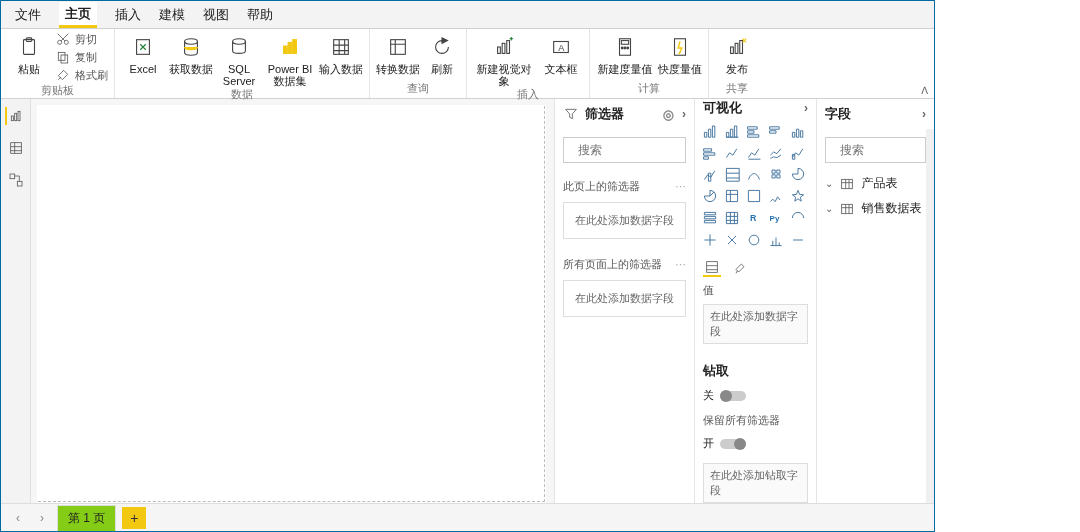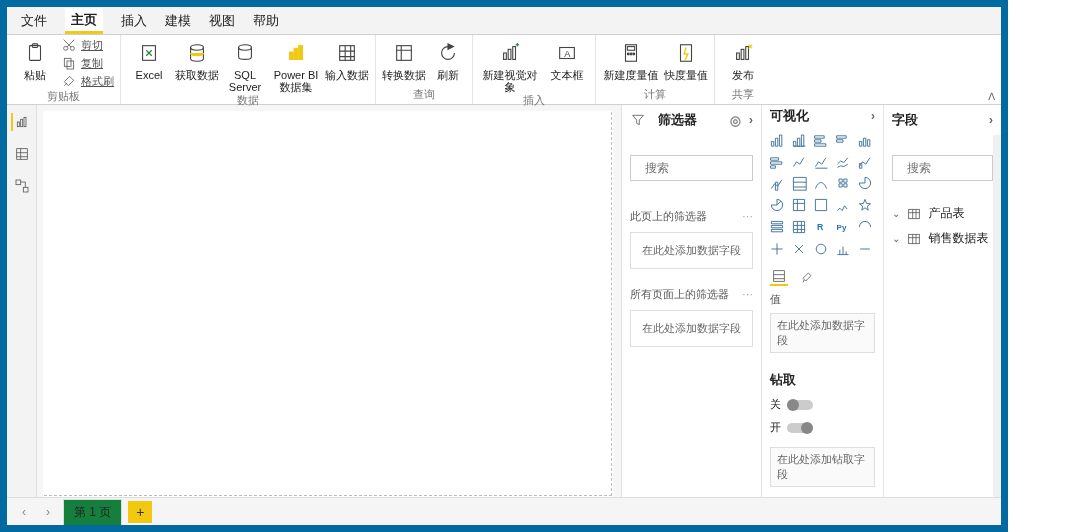--- a/index.html
+++ b/index.html
@@ -1,32 +1,32 @@
 <!DOCTYPE html>
 <html><head>
 <meta charset="utf-8">
 <style>
   * { box-sizing: border-box; }
   html, body { margin:0; padding:0; font-family: "Segoe UI", "Microsoft YaHei", sans-serif; font-size:12px; color:#222; background:#fff; }
-  #app { width:1008px; height:532px; display:flex; flex-direction:column; overflow:hidden; border:7px solid #0369a1; }
+  #app { width:935px; height:532px; display:flex; flex-direction:column; overflow:hidden; border:1px solid #0369a1; }
 
   
   .tabs { height:28px; display:flex; align-items:flex-end; padding-left:14px; gap:18px; background:#f3f3f3; border-bottom:1px solid #d0d0d0; font-size:13px; }
   .tab { height:26px; display:flex; align-items:center; cursor:pointer; }
   .tab.active { border-bottom:3px solid #f2c811; font-weight:600; background:#fff; padding:8px 6px; }
 
   
   .ribbon { height:70px; background:#fff; border-bottom:1px solid #d0d0d0; display:flex; position:relative; }
   .rgroup { display:flex; flex-direction:column; align-items:center; padding:2px 6px 0 6px; border-right:1px solid #e4e4e4; }
   .rgroup-items { display:flex; gap:4px; flex:1; }
   .rgroup-label { font-size:11px; color:#777; padding-bottom:2px; }
   .rbtn-large { display:flex; flex-direction:column; align-items:center; width:44px; cursor:pointer; padding-top:2px; }
   .rbtn-large .ic { width:28px; height:28px; display:flex; align-items:center; justify-content:center; }
   .rbtn-large .lbl { font-size:11px; text-align:center; line-height:12px; margin-top:2px; white-space:pre-line; }
-  .rbtn-mini { display:flex; align-items:center; gap:4px; font-size:11px; color:#555; cursor:pointer; height:16px;text-decoration:underline; }
+  .rbtn-mini { display:flex; align-items:center; gap:4px; font-size:11px; color:#555; cursor:pointer; height:16px; }
   .clip-col { display:flex; flex-direction:column; justify-content:center; gap:2px; }
   .ribbon-collapse { position:absolute; right:6px; bottom:2px; font-size:10px; color:#666; cursor:pointer; }
 
   
   svg.i { width:22px; height:22px; stroke:#444; stroke-width:1.2; fill:none; }
   svg.i .accent { stroke:#f2c811; fill:#f2c811; }
   svg.i18 { width:16px; height:16px; stroke:#555; stroke-width:1.2; fill:none; }
 
   
   .mainrow { flex:1; display:flex; min-height:0; background:#f6f6f6; }
@@ -39,21 +39,21 @@
 
   
   .panel { background:#fff; border-left:1px solid #e4e4e4; display:flex; flex-direction:column; }
   .panel-filters { width:140px; }
   .panel-viz    { width:122px; }
   .panel-fields { width:118px; }
   .phdr { height:30px; display:flex; align-items:center; justify-content:space-between; padding:0 8px; font-size:13px; font-weight:600; }
   .phdr .icons { display:flex; align-items:center; gap:8px; color:#888; }
   .chev { font-size:12px; color:#666; cursor:pointer; }
 
-  .searchbox { margin:20px 8px; height:26px; border:1px solid #ccc; display:flex; align-items:center; padding:0 6px; gap:6px; color:#888; }
+  .searchbox { margin:8px 8px; height:26px; border:1px solid #ccc; display:flex; align-items:center; padding:0 6px; gap:6px; color:#888; }
   .searchbox input { border:none; outline:none; flex:1; font-size:12px; color:#333; background:transparent; }
 
   .sec-title { font-size:11px; color:#555; padding:8px 8px 4px; display:flex; justify-content:space-between; align-items:center; }
   .dropzone { margin:4px 8px 10px; padding:10px 6px; border:1px solid #ddd; font-size:11px; color:#666; text-align:center; background:#fff; }
   .valuebox  { margin:2px 8px 10px; padding:4px 6px; border:1px solid #ddd; font-size:11px; color:#666; background:#fafafa; }
 
   .vizgrid { display:flex; flex-wrap:wrap; gap:4px; padding:4px 6px; }
   .vizcell { width:18px; height:18px; display:flex; align-items:center; justify-content:center; cursor:pointer; }
   .vizcell svg { width:16px; height:16px; stroke:#43749e; stroke-width:1.2; fill:none; }
   .viz-tabs { display:flex; gap:10px; padding:6px 8px 2px; }
@@ -66,21 +66,21 @@
   .drill-h { font-size:13px; font-weight:600; padding:8px 8px 4px; }
   .toggle { display:flex; align-items:center; gap:6px; padding:4px 8px; font-size:11px; }
   .toggle .track { width:26px; height:10px; background:#ccc; border-radius:5px; position:relative; }
   .toggle .knob  { width:12px; height:12px; background:#888; border-radius:50%; position:absolute; top:-1px; }
   .toggle.off .knob { left:0; }
   .toggle.on  .knob { right:0; }
 
   
   .bottombar { height:28px; background:#f5f5f5; border-top:1px solid #ddd; display:flex; align-items:center; padding-left:8px; gap:6px; font-size:12px; }
   .navbtn { width:18px; height:18px; display:flex; align-items:center; justify-content:center; color:#888; cursor:pointer; }
-  .pagetab { padding:4px 10px; background:#15803d; border:1px solid #ddd; border-bottom:none; cursor:pointer; }
+  .pagetab { padding:4px 10px; background:#84cc16; border:1px solid #ddd; border-bottom:none; cursor:pointer; }
   .addtab { width:24px; height:22px; background:#f2c811; display:flex; align-items:center; justify-content:center; color:#333; font-size:14px; cursor:pointer; }
 
   .scrollbar-r { position:absolute; right:0; top:0; width:8px; height:100%; background:#f0f0f0; }
   .panel-fields-wrap { position:relative; flex:1; }
 </style>
 </head>
 <body>
 
 <div id="app">
 
@@ -310,21 +310,21 @@
           </svg>
       </div>
     </div>
 
     <div class="canvas">
       <div class="canvas-dash"></div>
     </div>
 
     <div class="panel panel-filters">
       <div class="phdr">
-        <span style="display:flex;align-items:center;gap:12px">
+        <span style="display:flex;align-items:center;gap:6px">
           <svg class="i18" viewBox="0 0 24 24">
               <path d="M4 5 H20 L14 12 V19 L10 17 V12 Z"></path>
             </svg>
           <span>筛选器</span>
         </span>
         <span class="icons">
           <span style="cursor:pointer">◎</span>
           <span class="chev">›</span>
         </span>
       </div>
@@ -522,20 +522,23 @@
           <span>值</span>
         </div>
       <div class="valuebox">在此处添加数据字段</div>
       <div class="drill-h">钻取</div>
       <div class="toggle off">
         <span>关</span>
         <span class="track">
             <span class="knob"></span>
           </span>
       </div>
+      <div class="sec-title" style="padding-top:6px">
+          <span>保留所有筛选器</span>
+        </div>
       <div class="toggle on">
         <span>开</span>
         <span class="track">
             <span class="knob"></span>
           </span>
       </div>
       <div class="valuebox" style="margin-top:8px">在此处添加钻取字段</div>
     </div>
 
     <div class="panel panel-fields">

